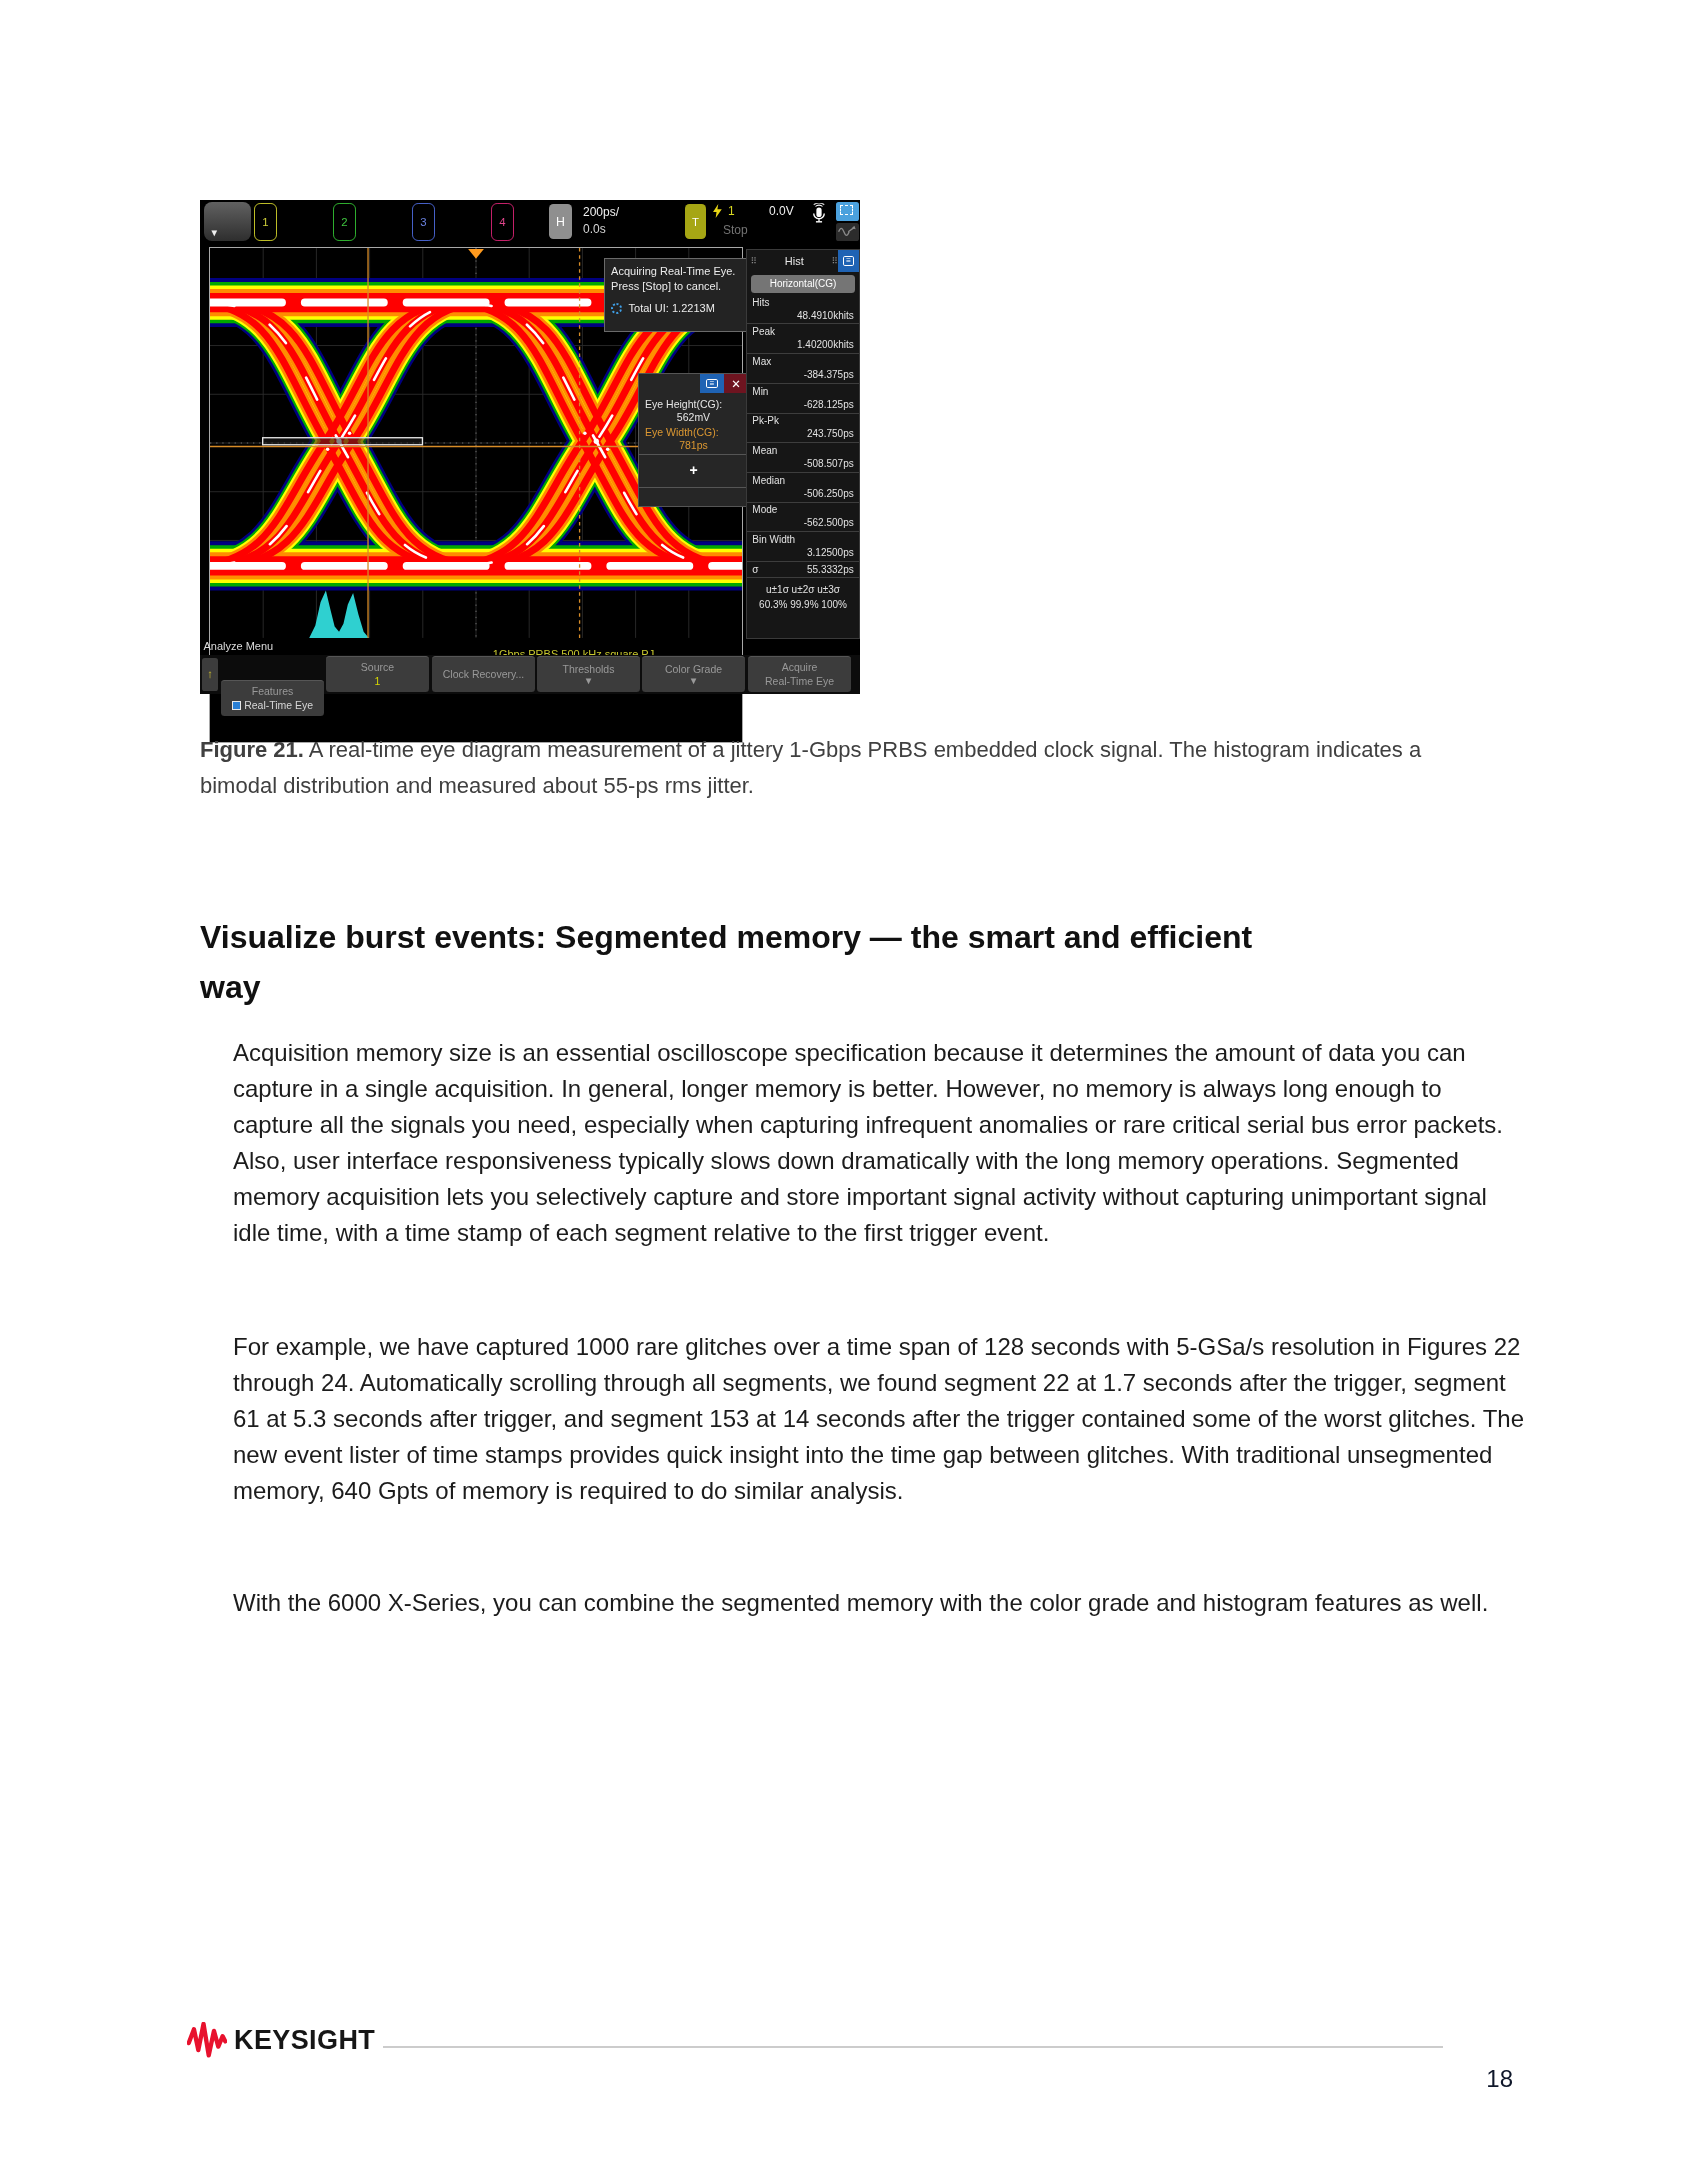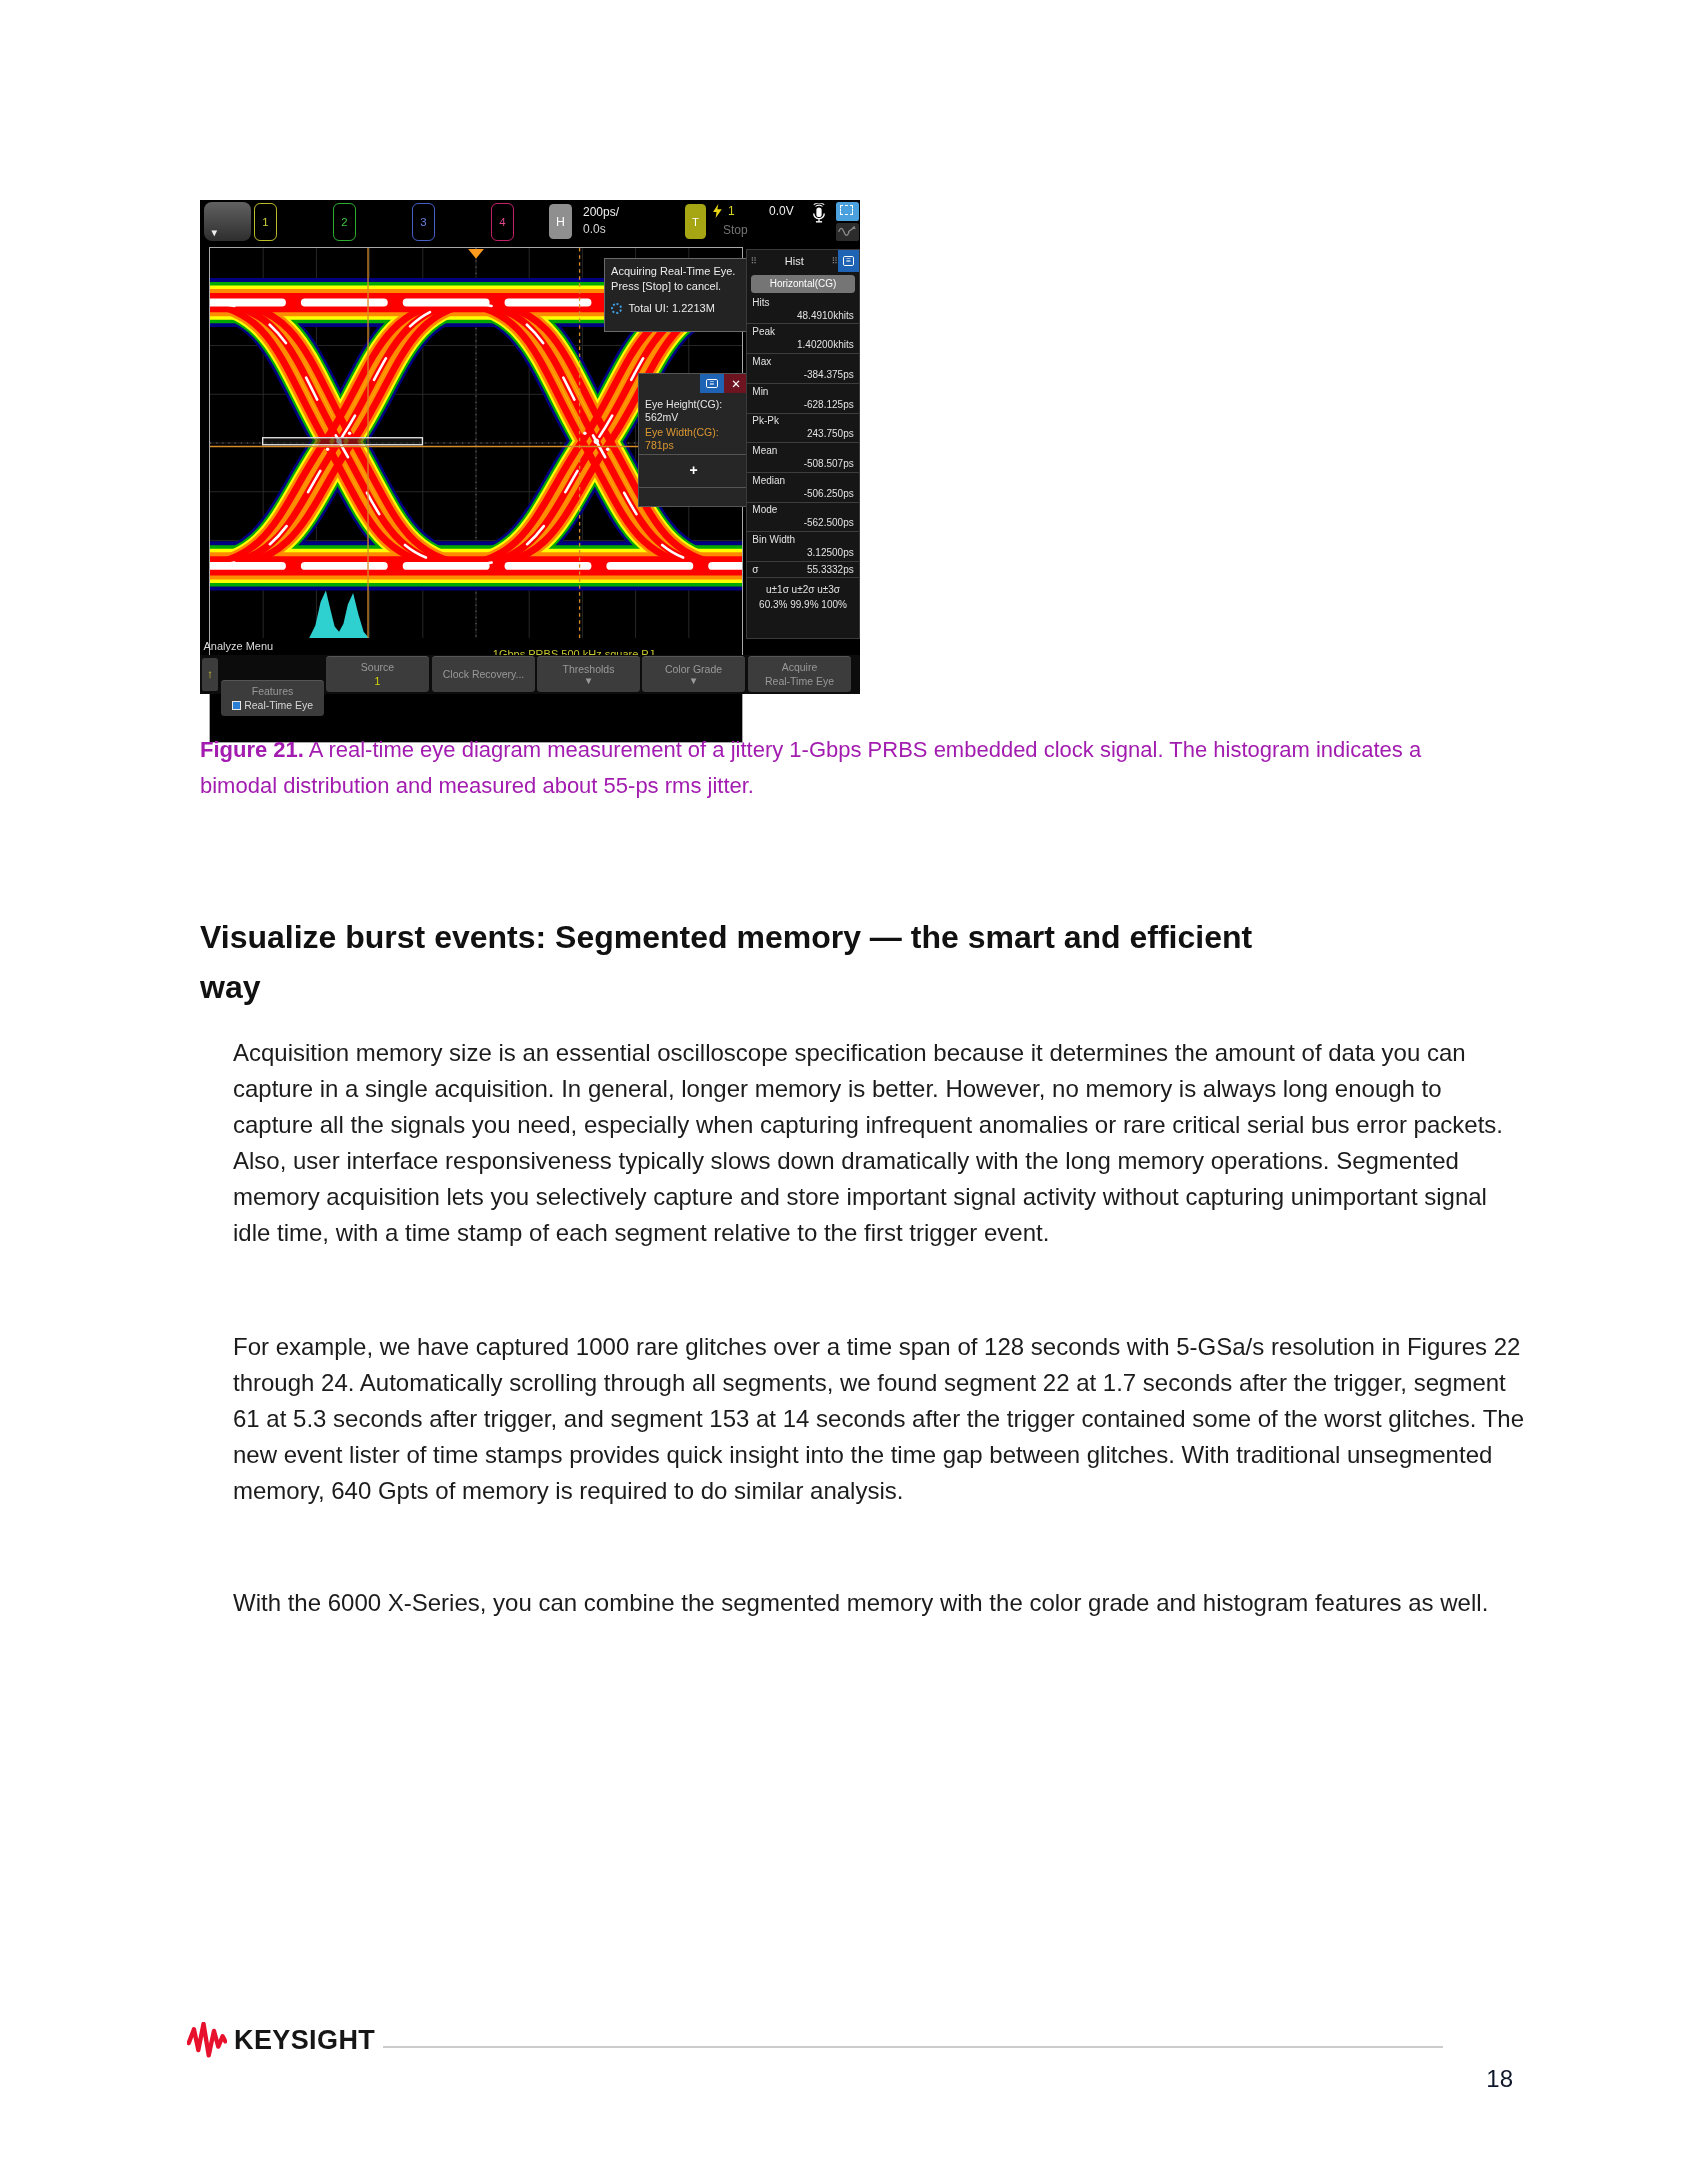--- a/index.html
+++ b/index.html
@@ -1,20 +1,20 @@
 <!DOCTYPE html>
 <html style="font-size:14px"><head>
 <meta charset="utf-8">
 <style>
   html,body{margin:0;padding:0;background:#e8e8e8;}
   .page{position:relative;width:1685px;height:2180px;background:#ffffff;overflow:hidden;
         font-family:"Liberation Sans", sans-serif;color:#1c1c1c;}
 
   
-  .caption{position:absolute;left:200px;top:732px;width:1290px;font-size:22px;line-height:36px;color:#a21caf;}
+  .caption{position:absolute;left:200px;top:732px;width:1290px;font-size:22px;line-height:36px;color:#404040;}
   .caption b{font-weight:bold;}
   .heading{position:absolute;left:200px;top:885px;width:1071px;font-size:32px;line-height:50px;
            font-weight:bold;color:#111;}
   .para{position:absolute;left:200px;width:1292px;font-size:24px;line-height:36px;color:#1c1c1c;margin-left:33px;}
   #p1{top:1011px;} #p2{top:1305px;} #p3{top:1561px;}
 
   
   .footer-logo{position:absolute;left:187px;top:2022px;display:flex;align-items:center;gap:7px;}
   .footer-logo .brand{font-size:27px;font-weight:bold;letter-spacing:0.4px;color:#161616;}
   .footer-line{position:absolute;left:383px;top:2046px;width:1060px;height:1.8px;background:#cccccc;}
@@ -64,21 +64,21 @@
   .meas-dlg{position:absolute;left:438px;top:173px;width:111px;height:134px;background:#262626;
             border:0.9px solid #555;}
   .meas-hdr{height:19.3px;display:flex;justify-content:flex-end;}
   .mini-btn{width:24px;height:19.3px;display:flex;align-items:center;justify-content:center;
             font-size:10.5px;color:#fff;}
   .mini-menu{background:#1f63b4;}
   .mini-menu .glyphbox{border:0.9px solid #fff;border-radius:1.8px;width:11.4px;height:9.7px;font-size:8px;
             line-height:8px;text-align:center;color:#fff;}
   .mini-close{background:#6e1420;font-size:11.4px;}
   .meas-body{padding:4.4px 6.1px 0 6.1px;font-size:10.5px;color:#e6e6e6;}
-  .meas-body .mval{text-align:left;margin:0.9px 0 3.5px 0;}
+  .meas-body .mval{text-align:center;margin:0.9px 0 3.5px 0;}
   .meas-orange{color:#dc9832;}
   .meas-sep{border-top:0.9px solid #555;margin:3.5px -6.1px;}
   .meas-plus{text-align:center;color:#fff;font-size:14px;font-weight:bold;padding:3.5px 0 5.3px;}
 
   
   .hist-panel{position:absolute;left:546px;top:49px;width:114px;height:390px;background:#161616;
               border:0.9px solid #3a3a3a;color:#e2e2e2;font-size:10px;}
   .hist-hdr{display:flex;align-items:center;height:22px;padding-left:3.5px;}
   .grip{color:#8a8a8a;font-size:8.8px;}
   .hist-title{flex:1;text-align:center;font-size:11px;color:#e8e8e8;}

